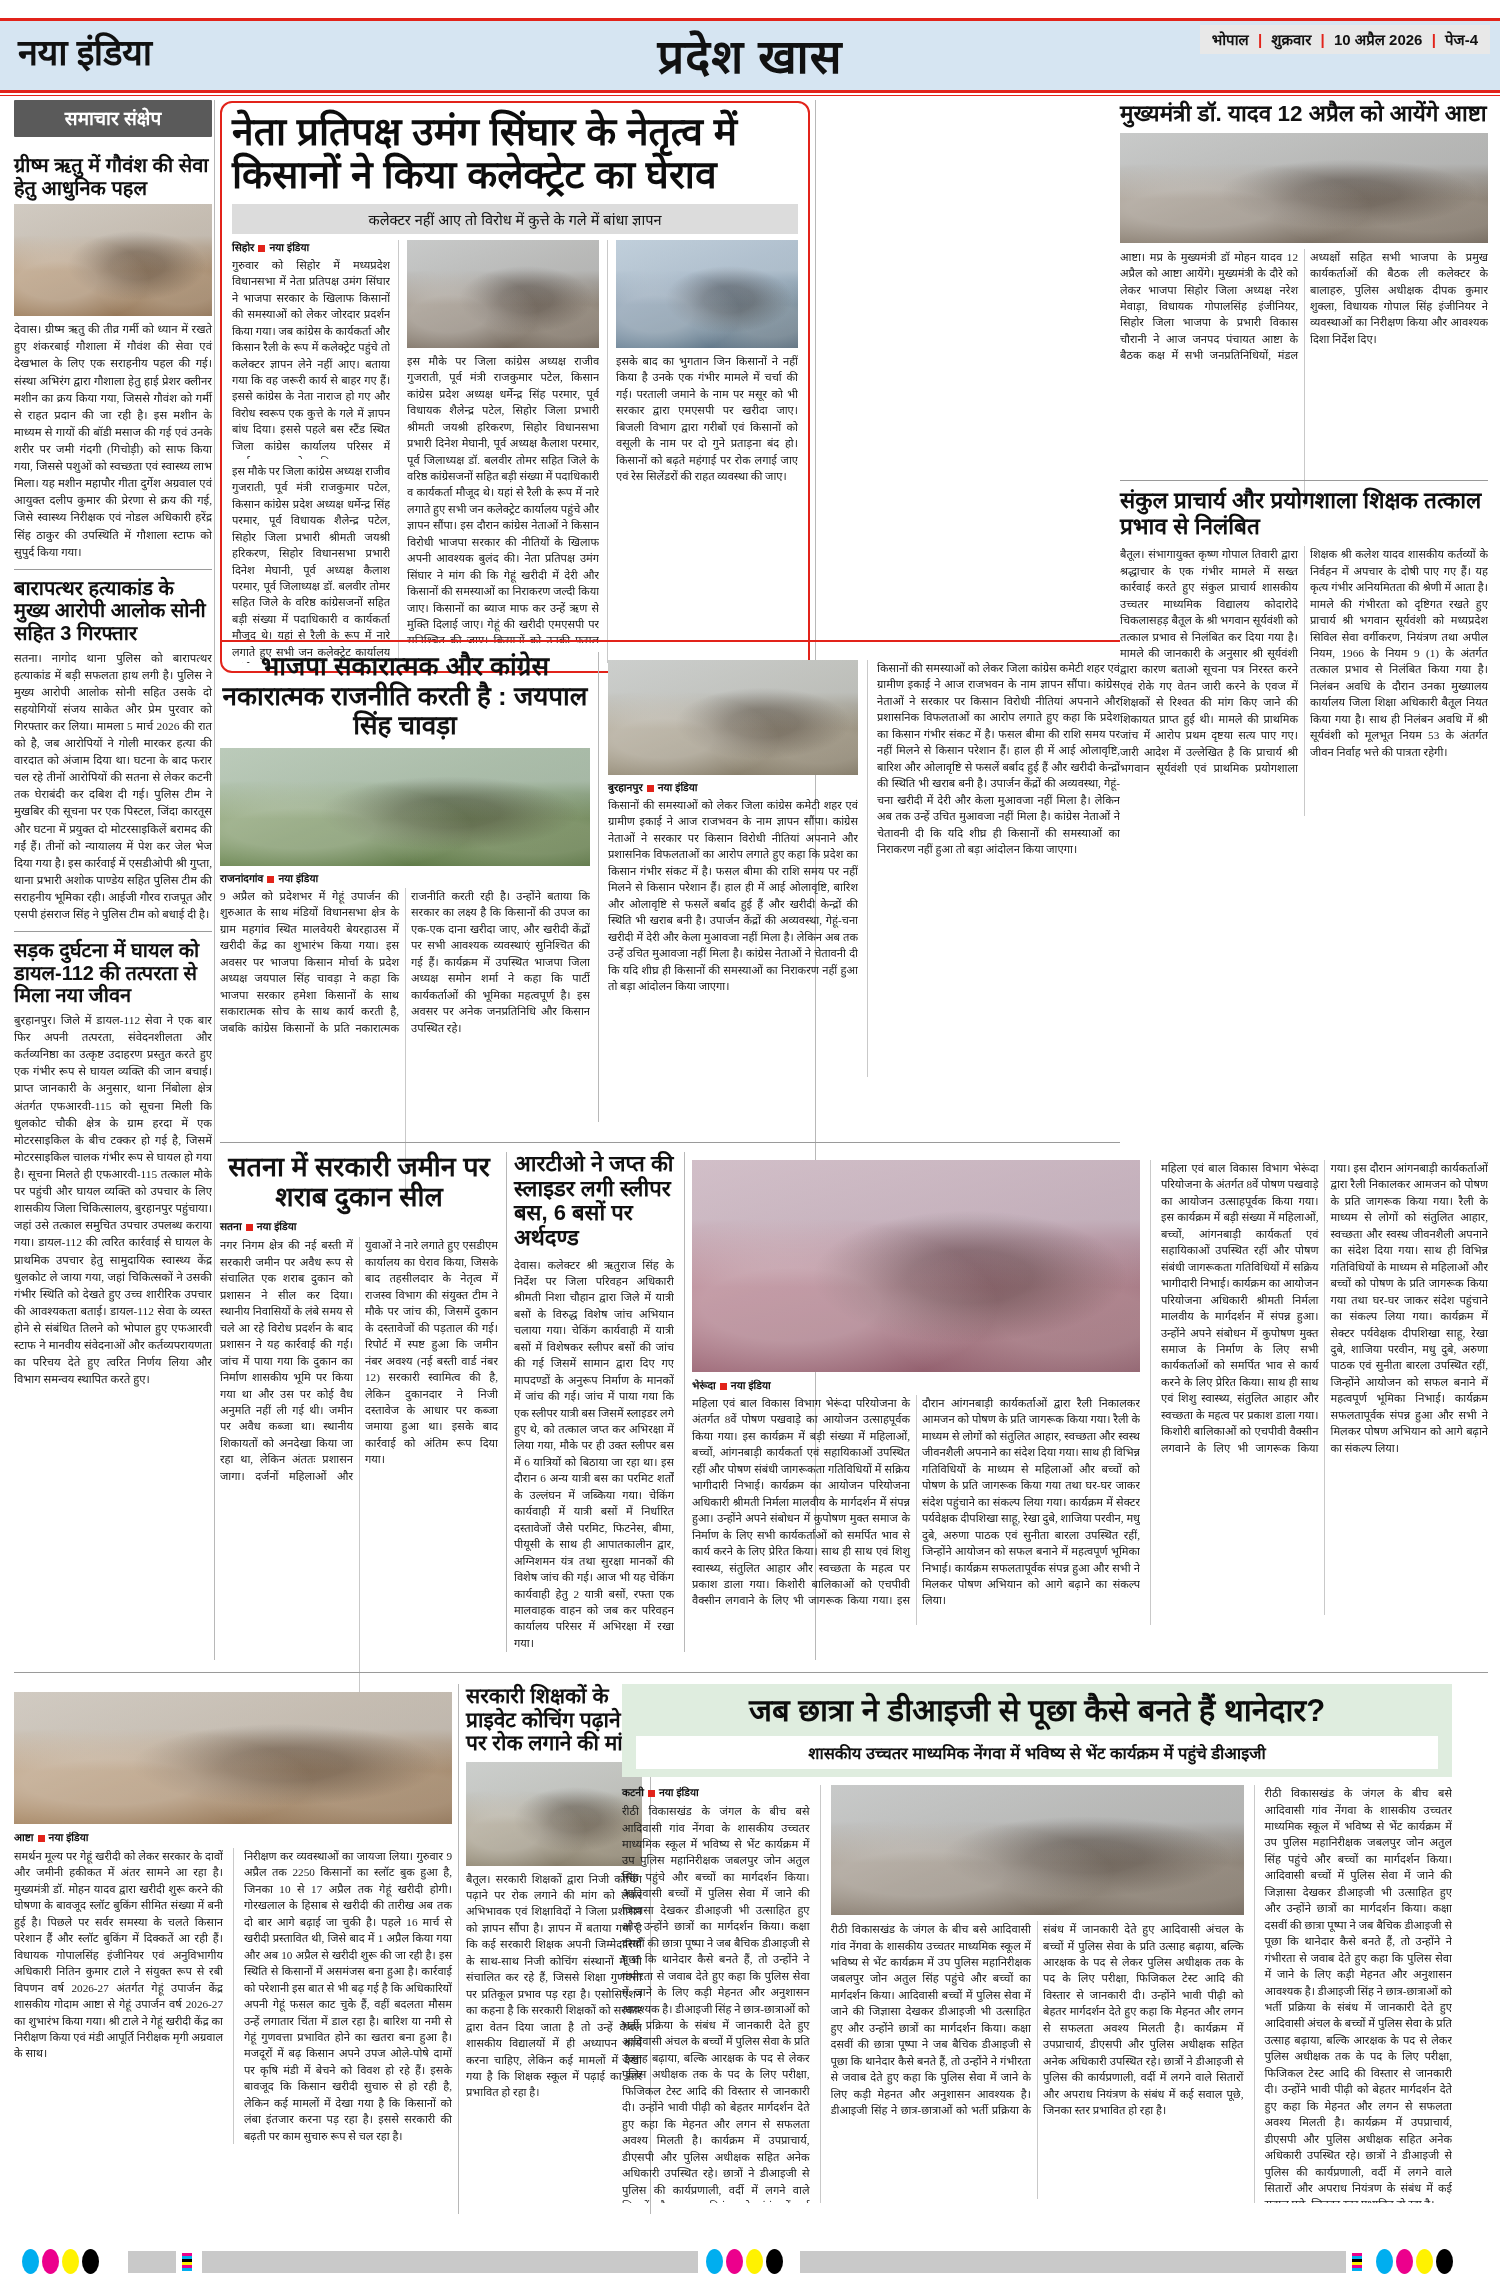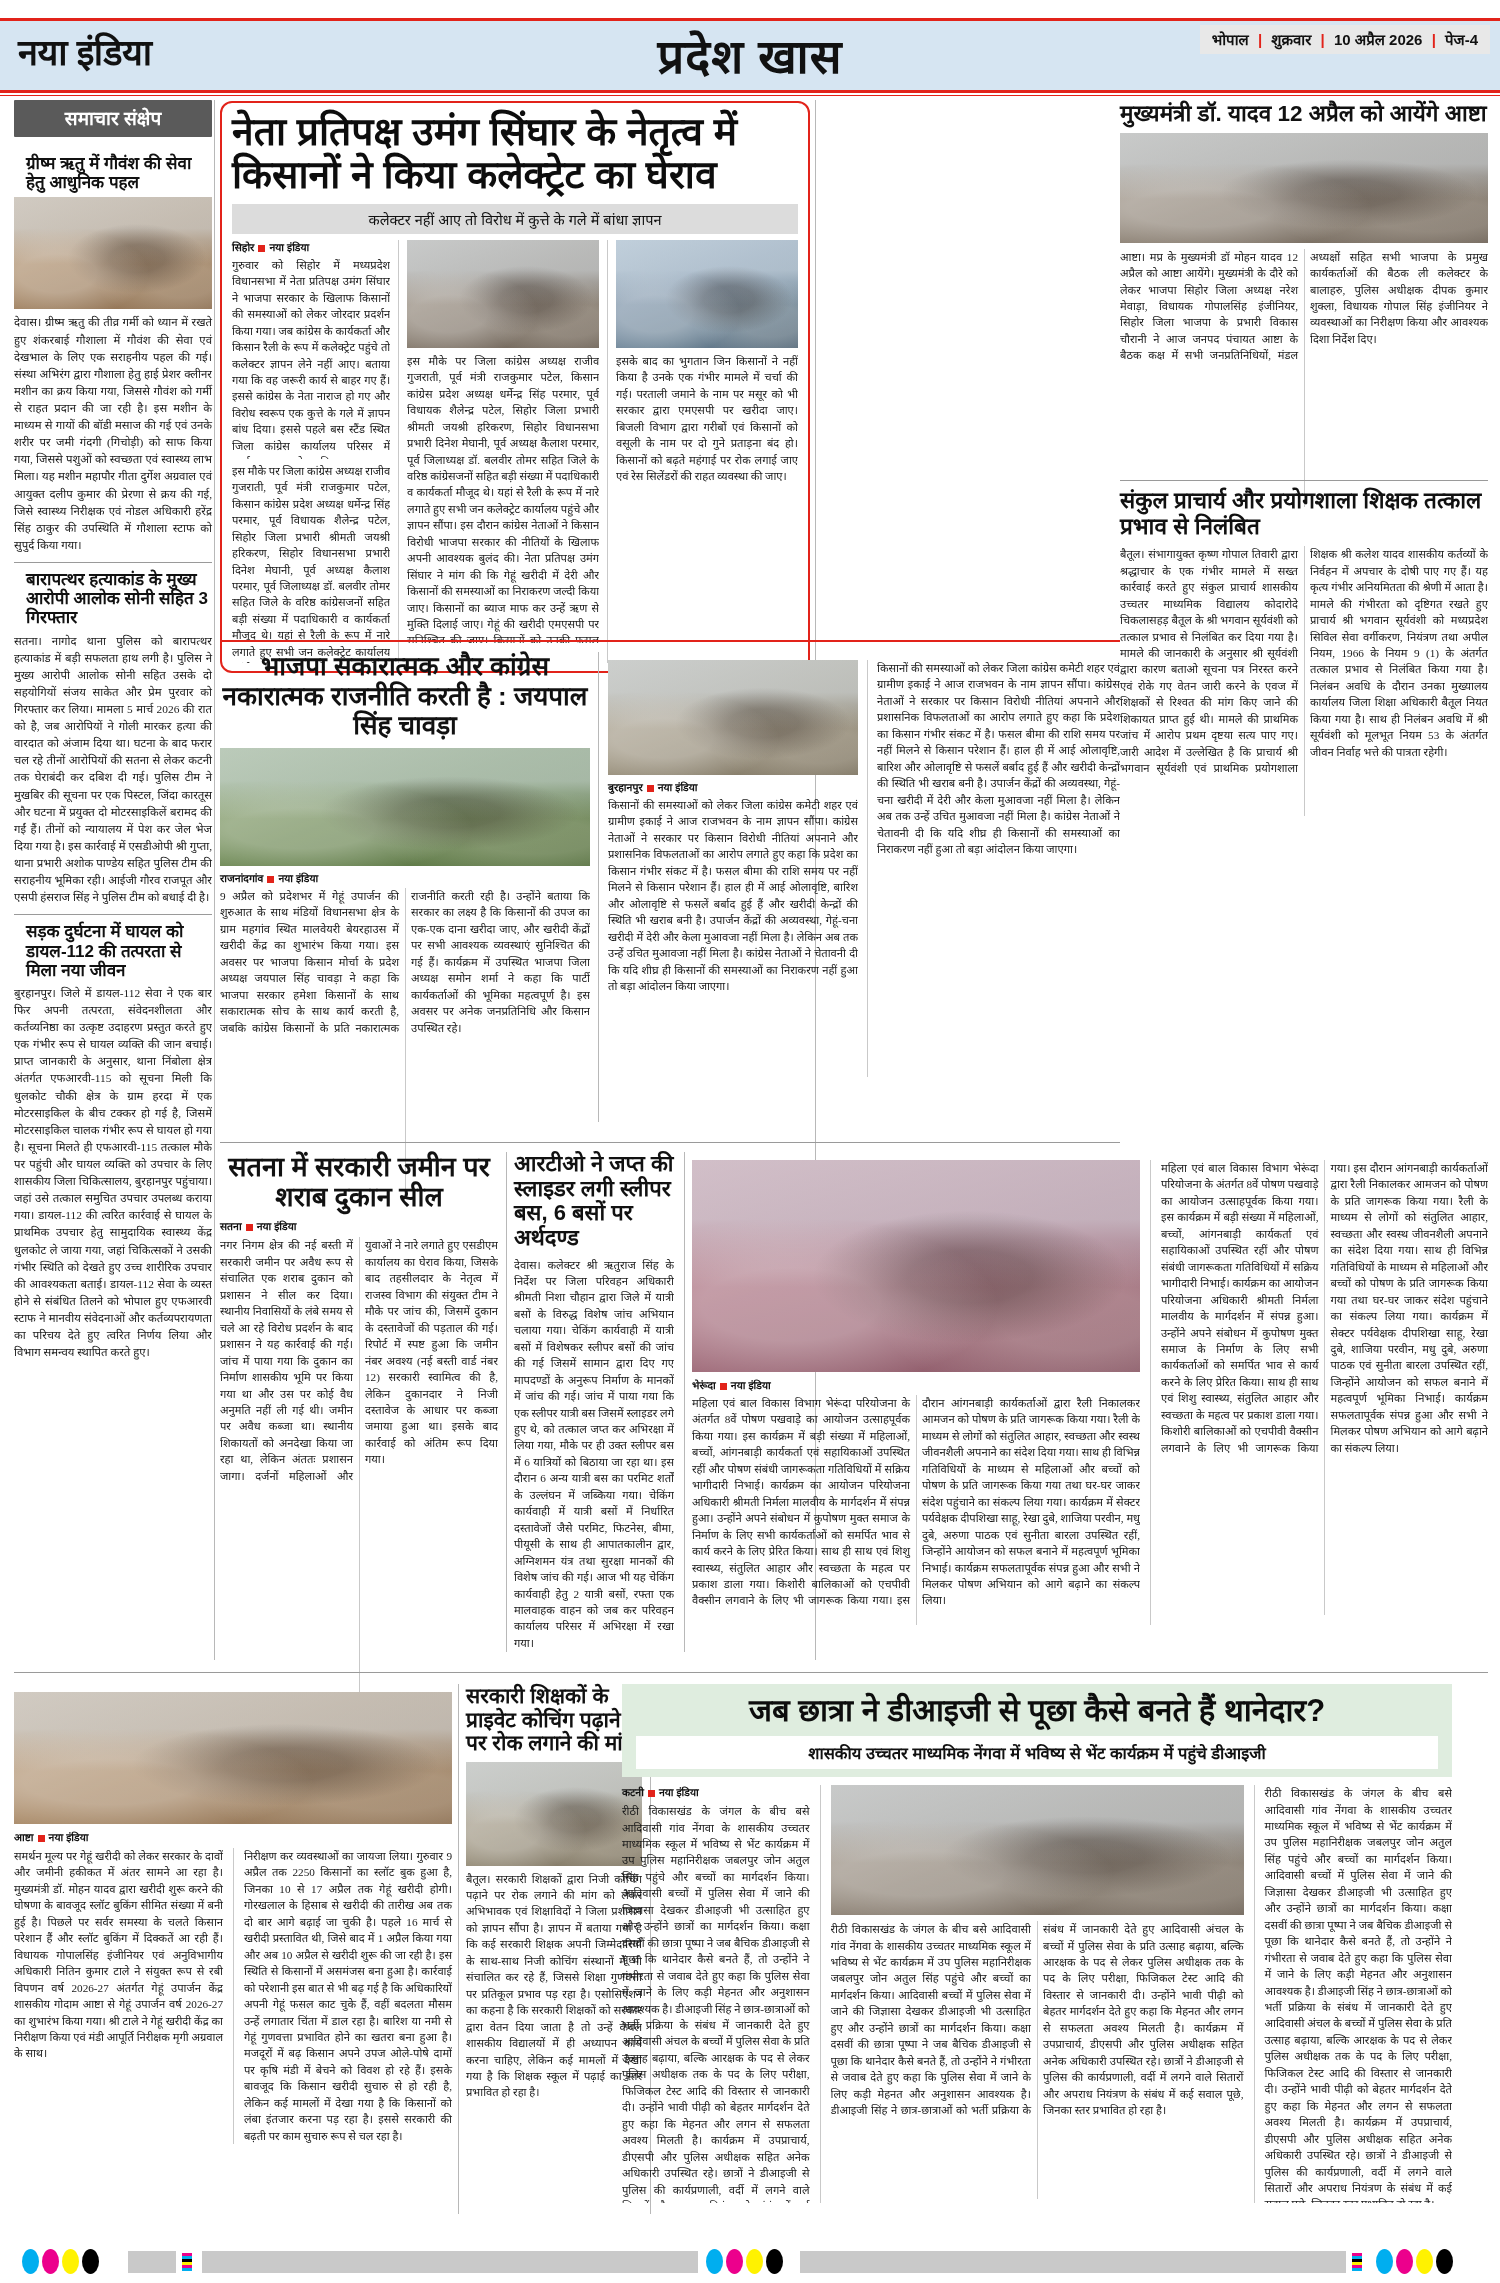--- a/index.html
+++ b/index.html
@@ -82,23 +82,22 @@
   .sb-tab {
     background: #5a5a5a; color: #fff;
     font-family: "Liberation Sans", sans-serif;
     font-weight: bold; font-size: 19px;
     text-align: center; padding: 5px 0 6px 0;
     border-radius: 1px;
     margin-bottom: 17px;
   }
   .sb-hl {
     font-family: "Liberation Sans", sans-serif;
-    font-weight: bold; font-size: 17px; line-height: 1.13; color: #111;
+    font-weight: bold; font-size: 20px; line-height: 1.13; color: #111;
     margin-bottom: 5px;
-    margin-left: 12px;
   }
   .sb-photo { width: 198px; height: 112px; margin-bottom: 5px; }
   .sb-body { font-size: 11.4px; line-height: 1.5; text-align: justify; }
   .sb-div { height: 1px; background: #9a9a9a; margin: 8px 0 7px 0; }
 
   
   #lead {
     position: absolute; left: 220px; top: 101px; width: 590px;
     border: 2px solid #e2231a; border-radius: 12px;
     padding: 8px 10px 8px 10px; background: #fff;

